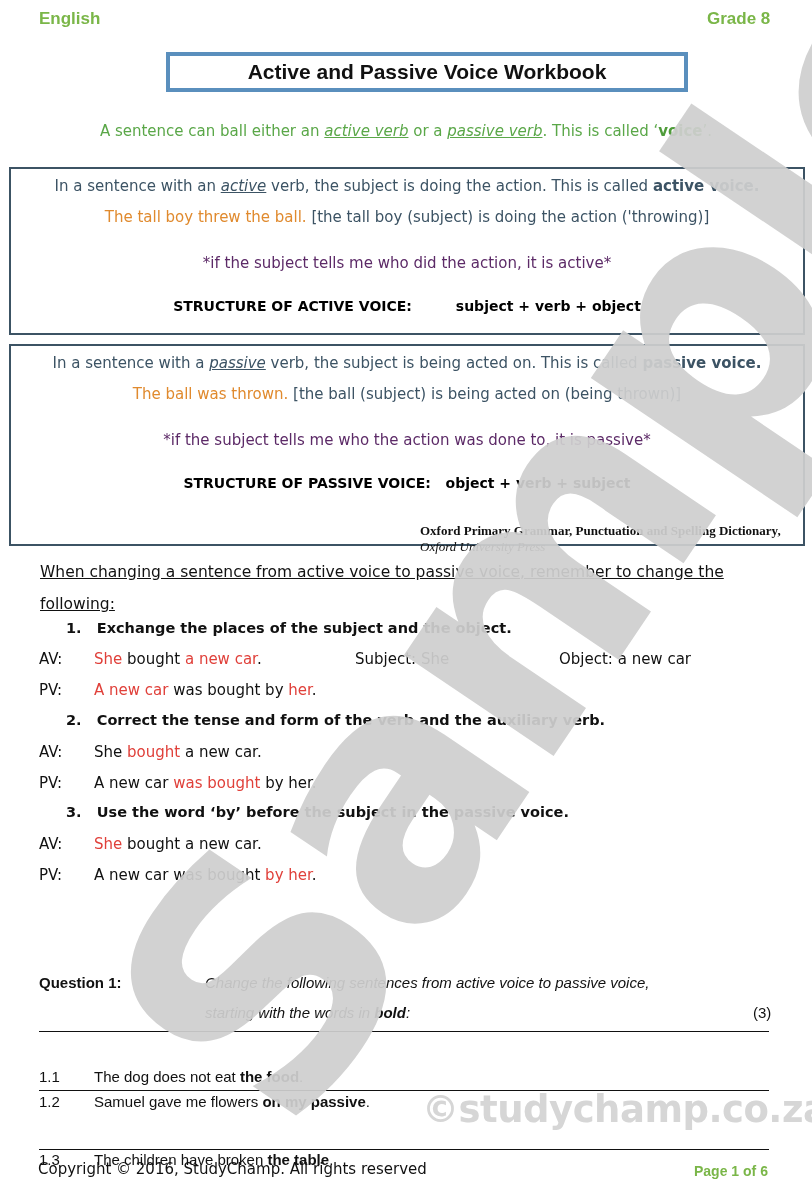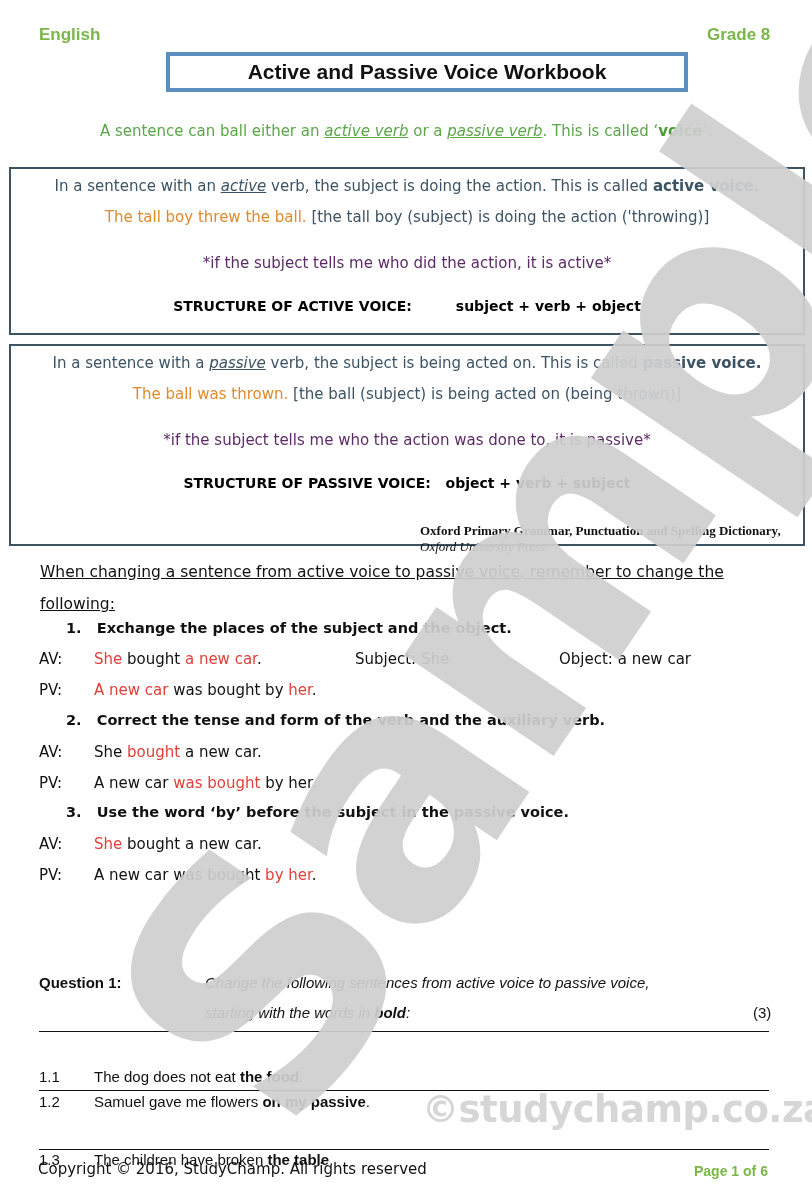--- a/index.html
+++ b/index.html
@@ -1,19 +1,19 @@
 <!DOCTYPE html>
 <html><head>
 <meta charset="utf-8">
 <style>
   html, body { margin: 0; padding: 0; background: #ffffff; }
   body { width: 812px; height: 1192px; position: relative; overflow: hidden;
          font-family: "DejaVu Sans", sans-serif; color: #222; }
   .abs { position: absolute; }
-  .hdr { font-family: "Liberation Sans", sans-serif; font-weight: bold; font-size: 17px; color: #7ab648; top: 25px; }
+  .hdr { font-family: "Liberation Sans", sans-serif; font-weight: bold; font-size: 17px; color: #7ab648; top: 9px; }
   .title-box { left: 166px; top: 52px; width: 522px; height: 40px; border: 4px solid #5a8fbd; box-sizing: border-box;
                display: flex; align-items: center; justify-content: center; }
   .title-box span { font-family: "Liberation Sans", sans-serif; font-weight: bold; font-size: 21px; color: #111; }
   .intro { top: 122px; left: 0; width: 812px; text-align: center; font-size: 15px; color: #5aa748; }
   .intro u { font-style: italic; }
   .intro b { color: #4f9c3a; }
   .box { left: 9px; width: 796px; border: 2px solid #3c5364; box-sizing: border-box; }
   .line { position: absolute; left: 0; width: 100%; text-align: center; font-size: 15px; white-space: nowrap; }
   .dark { color: #3c5364; }
   .orange { color: #e08a2e; }

